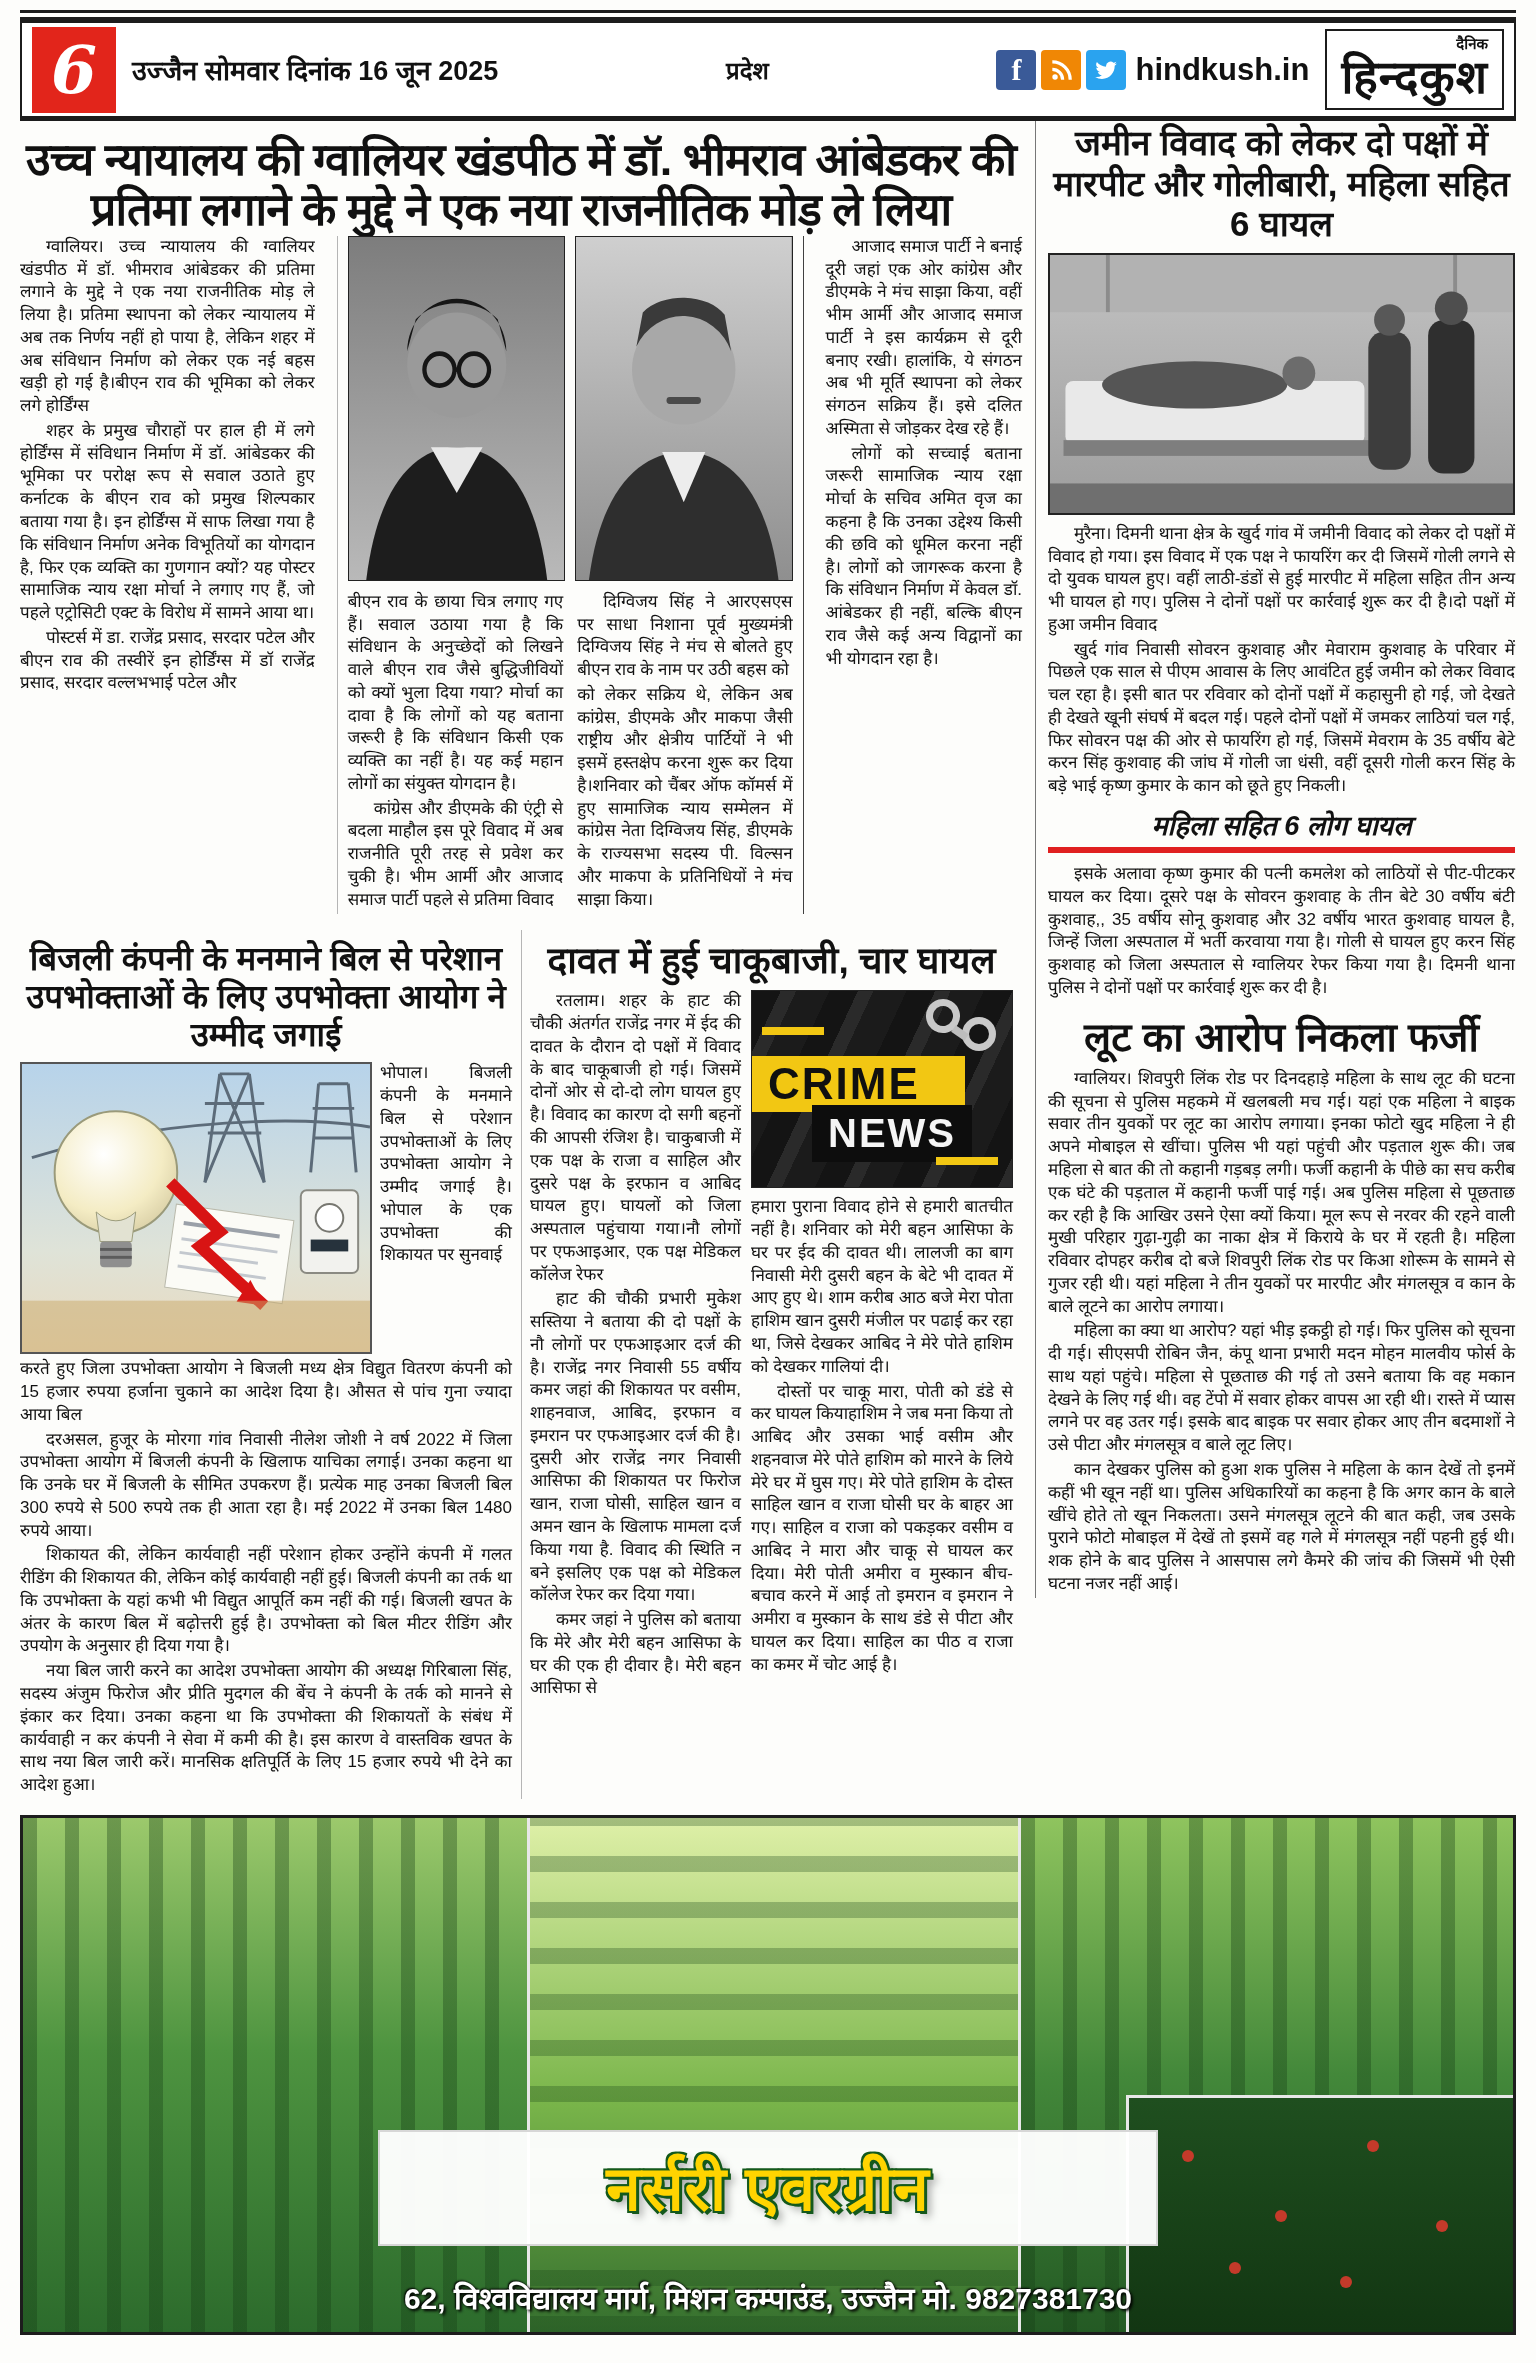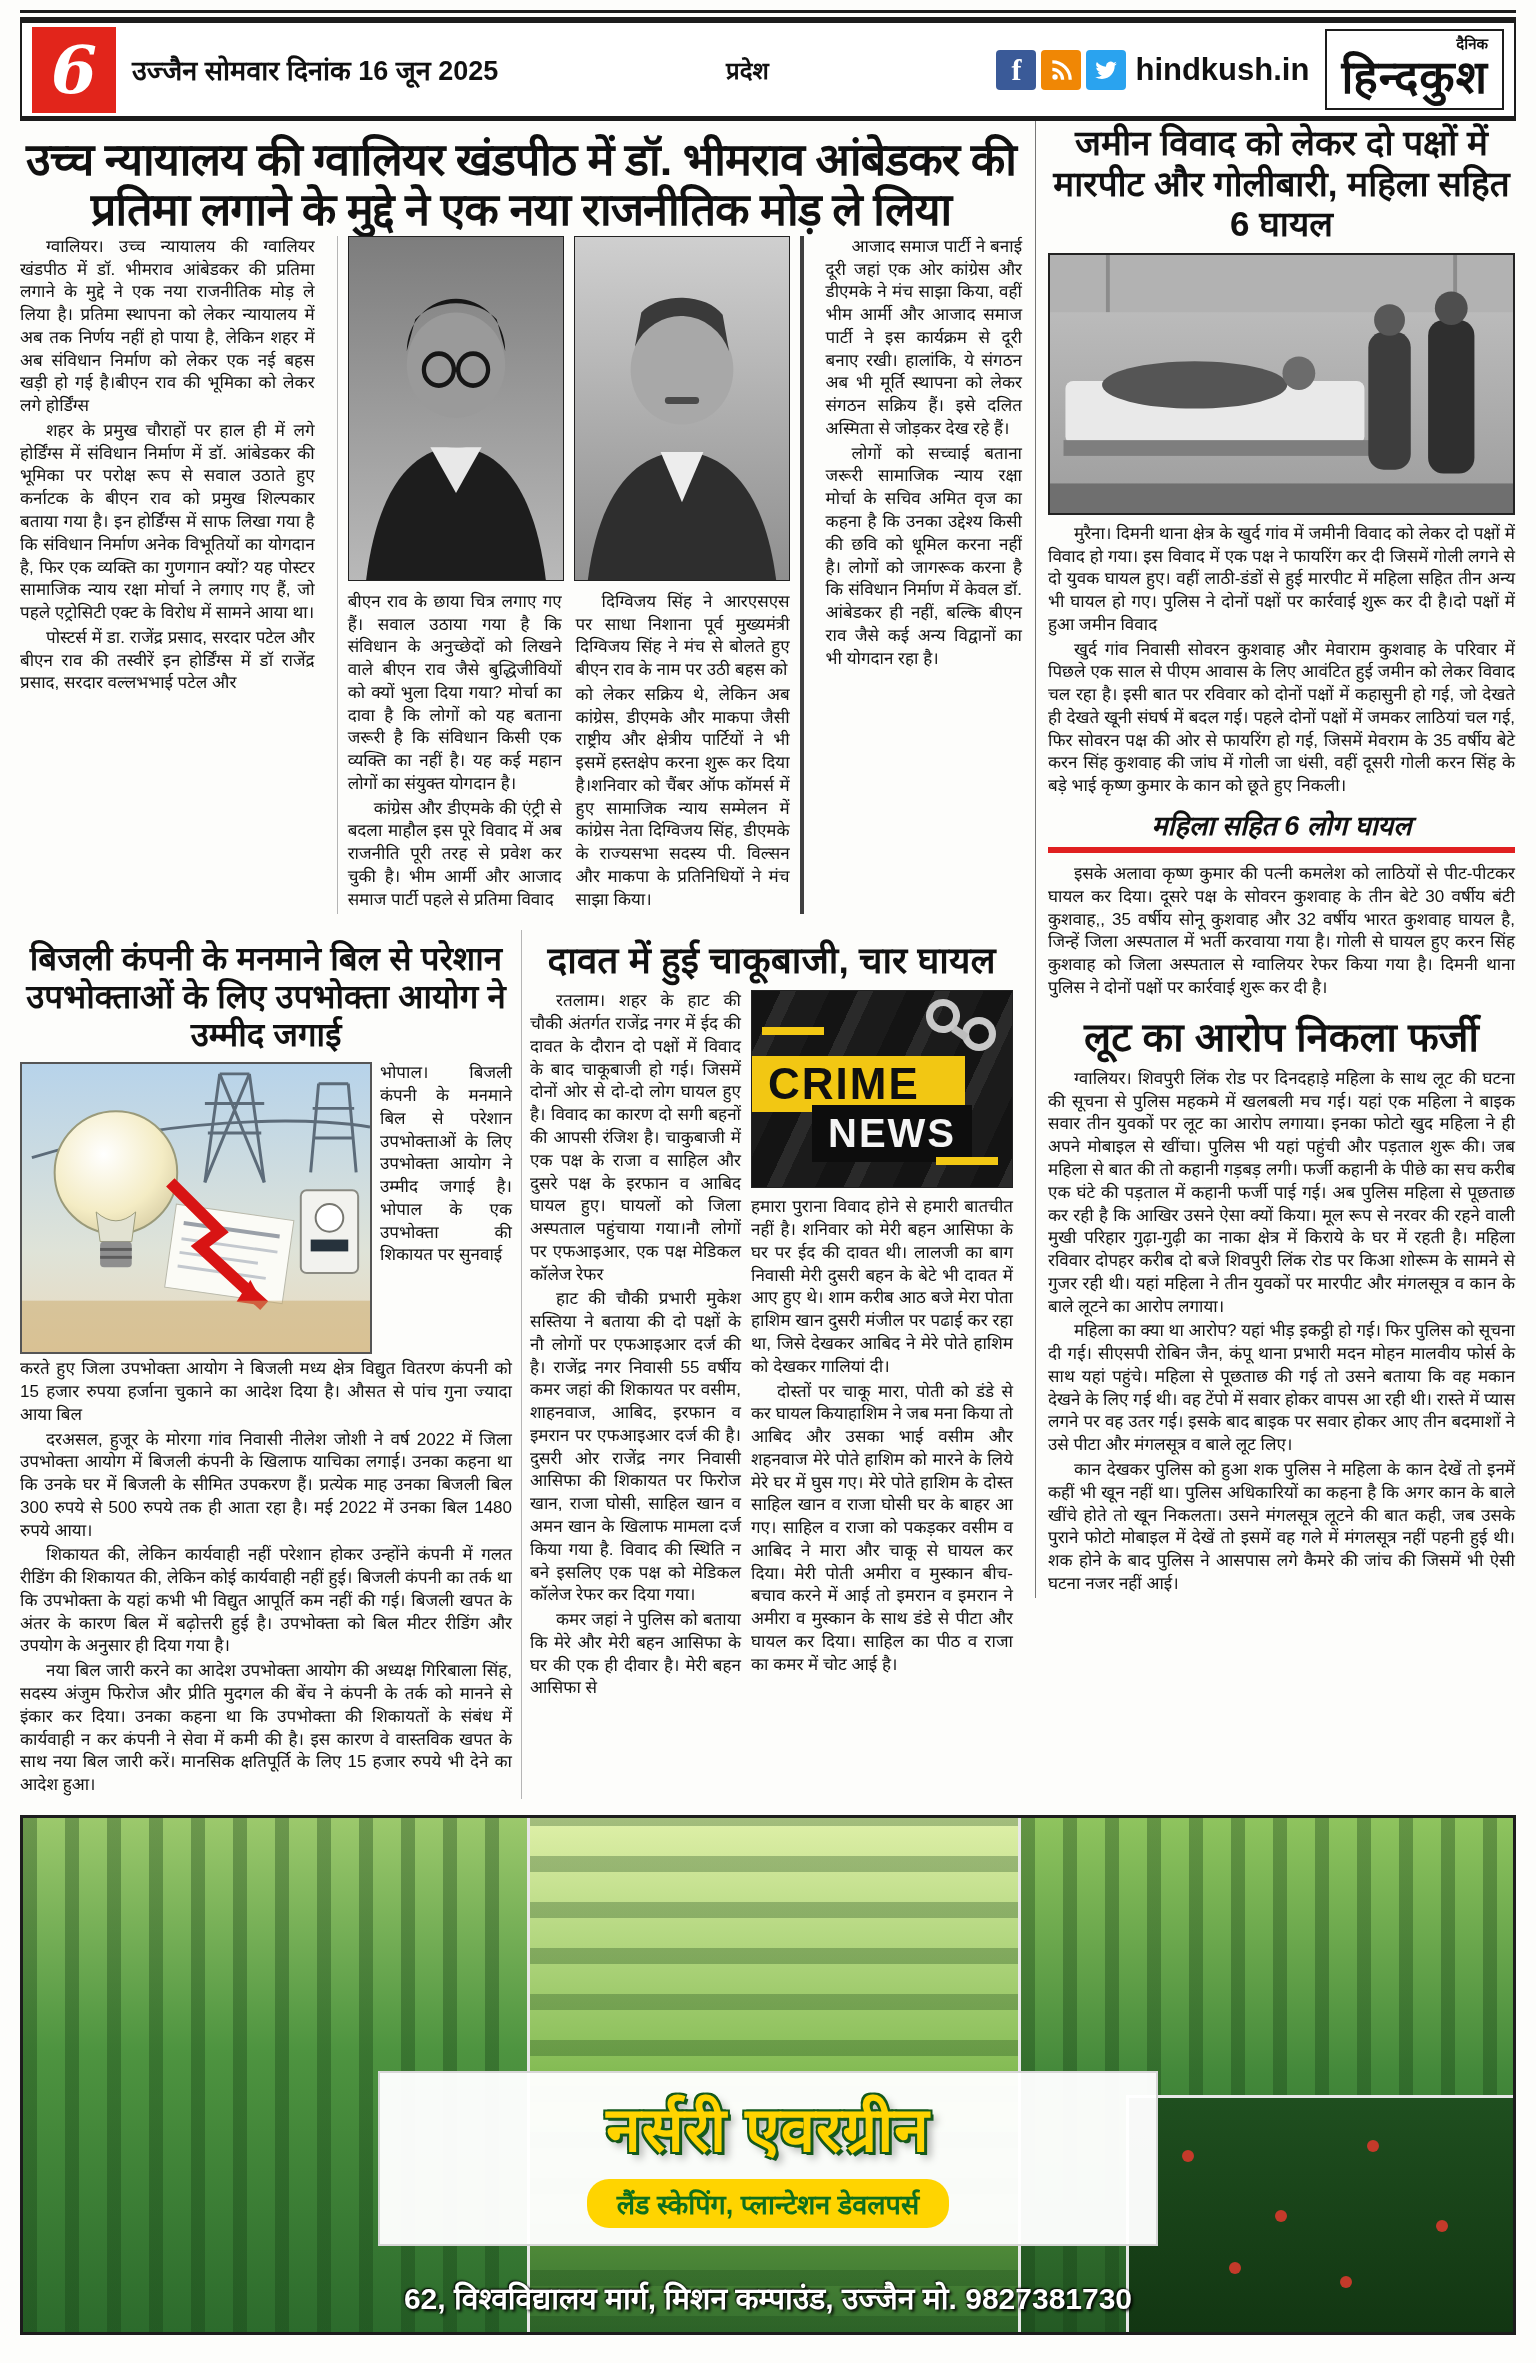--- a/index.html
+++ b/index.html
@@ -33,21 +33,21 @@
   h2.headline-loot { font-size:40px; }
 
   
   .content-row { display:flex; align-items:flex-start; }
   .left-zone { width:1002px; }
   .right-zone { width:480px; margin-left:13px; border-left:1px solid #777; padding-left:12px; }
 
   
   .main-cols { display:flex; }
   .mcol1 { width:300px; }
-  .mmid { width:475px; border-left:1px solid #b5b5b5; border-right:4px solid #404040; padding:0 10px; margin:0 22px; }
+  .mmid { width:475px; border-left:1px solid #b5b5b5; border-right:1px solid #404040; padding:0 10px; margin:0 22px; }
   .mcol4 { width:200px; }
   .photo-row { display:flex; gap:10px; margin-bottom:10px; }
   .portrait { flex:1; height:345px; border:1px solid #222; background:#8e8e8e; }
   .portrait svg { width:100%; height:100%; display:block; }
   .mmid-cols { display:flex; gap:14px; }
   .mmid-col { flex:1; }
 
   
   .bottom-left-row { display:flex; margin-top:16px; }
   .elec { width:492px; }
@@ -343,18 +343,17 @@
     <div class="ad-pots">
       <i style="left:14%;top:22%"></i>
         <i style="left:38%;top:48%"></i>
         <i style="left:62%;top:18%"></i>
       <i style="left:80%;top:52%"></i>
         <i style="left:26%;top:70%"></i>
         <i style="left:55%;top:76%"></i>
     </div>
     <div class="ad-panel">
       <div class="ad-title">नर्सरी एवरग्रीन</div>
-      <div class="ad-ribbon">लैंड स्केपिंग, प्लान्टेशन डेवलपर्स</div>
     </div>
     <div class="ad-contact">62, विश्वविद्यालय मार्ग, मिशन कम्पाउंड, उज्जैन मो. 9827381730</div>
   </div>
 
 </div>
 
 </body></html>

